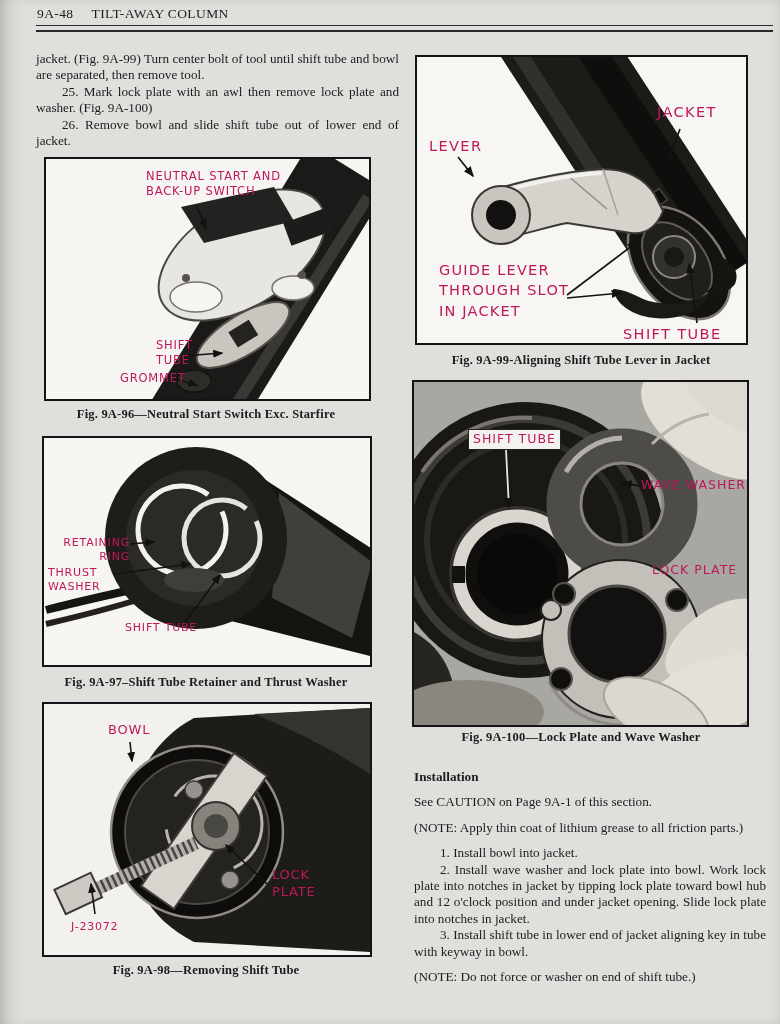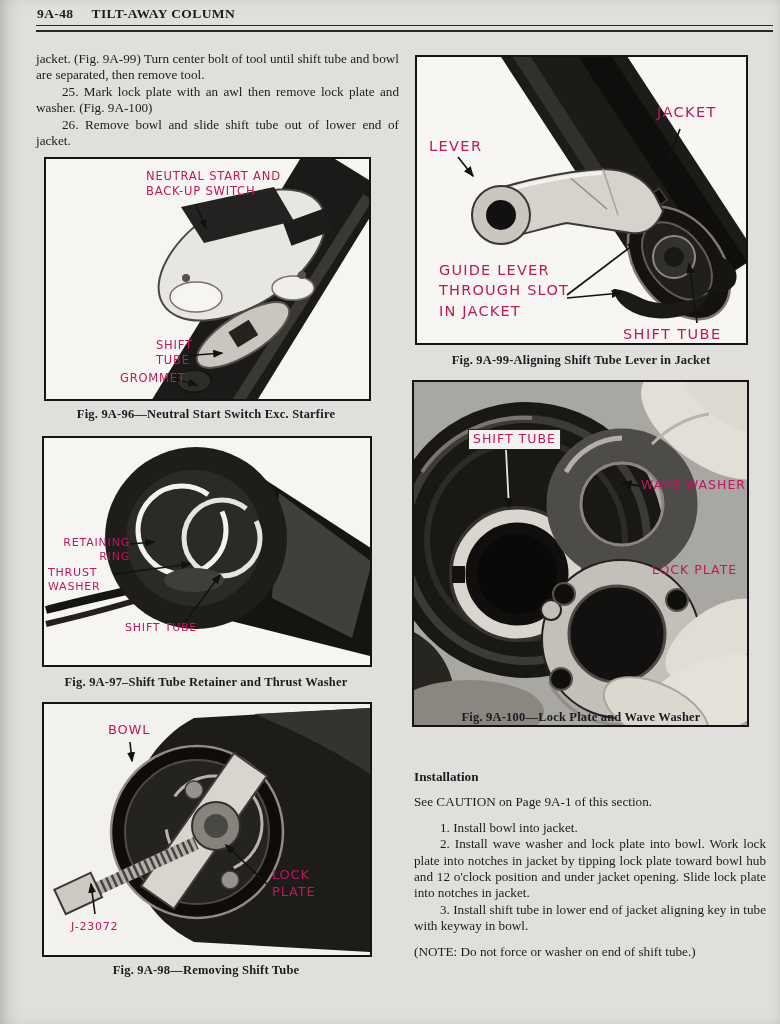--- a/index.html
+++ b/index.html
@@ -3,21 +3,21 @@
 <meta charset="utf-8">
 <style>
   html,body{margin:0;padding:0;}
   body{background:#b9b8b4;}
   .page{
     position:relative;width:780px;height:1024px;margin:0 auto;
     background:#e0dfdb;overflow:hidden;
     box-shadow:inset 14px 0 22px -16px rgba(40,40,38,.45), inset -6px 0 14px -10px rgba(40,40,38,.25);
     font-family:"Liberation Serif", serif;color:#1c1b20;
   }
-  .hdr{position:absolute;left:37px;top:6px;font-weight:bold;font-size:13.5px;letter-spacing:.4px;white-space:nowrap;}
+  .hdr{position:absolute;left:37px;top:6px;font-weight:normal;font-size:13.5px;letter-spacing:.4px;white-space:nowrap;}
   .hdr .num{margin-right:18px;}
   .rule{position:absolute;left:36px;right:7px;top:25px;height:4px;border-top:1.2px solid #28272c;border-bottom:2.2px solid #28272c;}
   .txt{position:absolute;font-size:13.2px;line-height:16.4px;text-align:justify;}
   .txt p{margin:0;}
   .txt p.ind{text-indent:26px;}
   .txt p.gap{margin-top:9px;}
   .txt .bold{font-weight:bold;}
   .fig{position:absolute;margin:0;background:#f5f4f1;border:2px solid #141317;box-sizing:border-box;}
   .fig svg{position:absolute;left:0;top:0;width:100%;height:100%;}
   .pl{position:absolute;font-family:"DejaVu Sans", sans-serif;font-size:11.5px;line-height:1.3;
@@ -209,24 +209,25 @@
       <ellipse transform="rotate(-35 302 258)" cx="302" cy="258" rx="58" ry="30" fill="#e2ddd4"></ellipse>
       <ellipse transform="rotate(-20 297 315)" cx="297" cy="315" rx="72" ry="37" fill="#e6e1d8"></ellipse>
       <ellipse transform="rotate(25 242 330)" cx="242" cy="330" rx="56" ry="28" fill="#ddd8cf" stroke="#a9a59c" stroke-width="2"></ellipse>
       <line x1="92" y1="68" x2="95" y2="126" stroke="#e8e6e1" stroke-width="1.8" marker-end="url(#ar100)"></line>
       <line x1="226" y1="104" x2="208" y2="101" stroke="#141312" stroke-width="1.8" marker-end="url(#ar100)"></line>
     </svg>
     <span class="pl plbox" style="left:54px;top:47px;font-size:12.5px;letter-spacing:1px;">SHIFT TUBE</span>
     <span class="pl" style="left:227px;top:95px;font-size:12.5px;letter-spacing:1px;">WAVE WASHER</span>
     <span class="pl" style="left:238px;top:180px;font-size:12.5px;letter-spacing:1px;">LOCK PLATE</span>
   </figure>
-  <div class="cap" style="left:405px;top:710px;width:352px;">Fig. 9A-100—Lock Plate and Wave Washer</div>
+  <div class="cap" style="left:405px;top:730px;width:352px;">Fig. 9A-100—Lock Plate and Wave Washer</div>
 
   <div class="txt" style="left:414px;top:769px;width:352px;">
     <p class="bold" style="text-align:left;">Installation</p>
     <p class="gap" style="text-align:left;">See CAUTION on Page 9A-1 of this section.</p>
+    <p class="gap">(NOTE: Apply thin coat of lithium grease to all friction parts.)</p>
     <p class="ind gap" style="text-align:left;">1. Install bowl into jacket.</p>
     <p class="ind">2. Install wave washer and lock plate into bowl. Work lock plate into notches in jacket by tipping lock plate toward bowl hub and 12 o'clock position and under jacket opening. Slide lock plate into notches in jacket.</p>
     <p class="ind">3. Install shift tube in lower end of jacket aligning key in tube with keyway in bowl.</p>
     <p class="gap">(NOTE: Do not force or washer on end of shift tube.)</p>
   </div>
 
 </div>
 
 </body></html>

